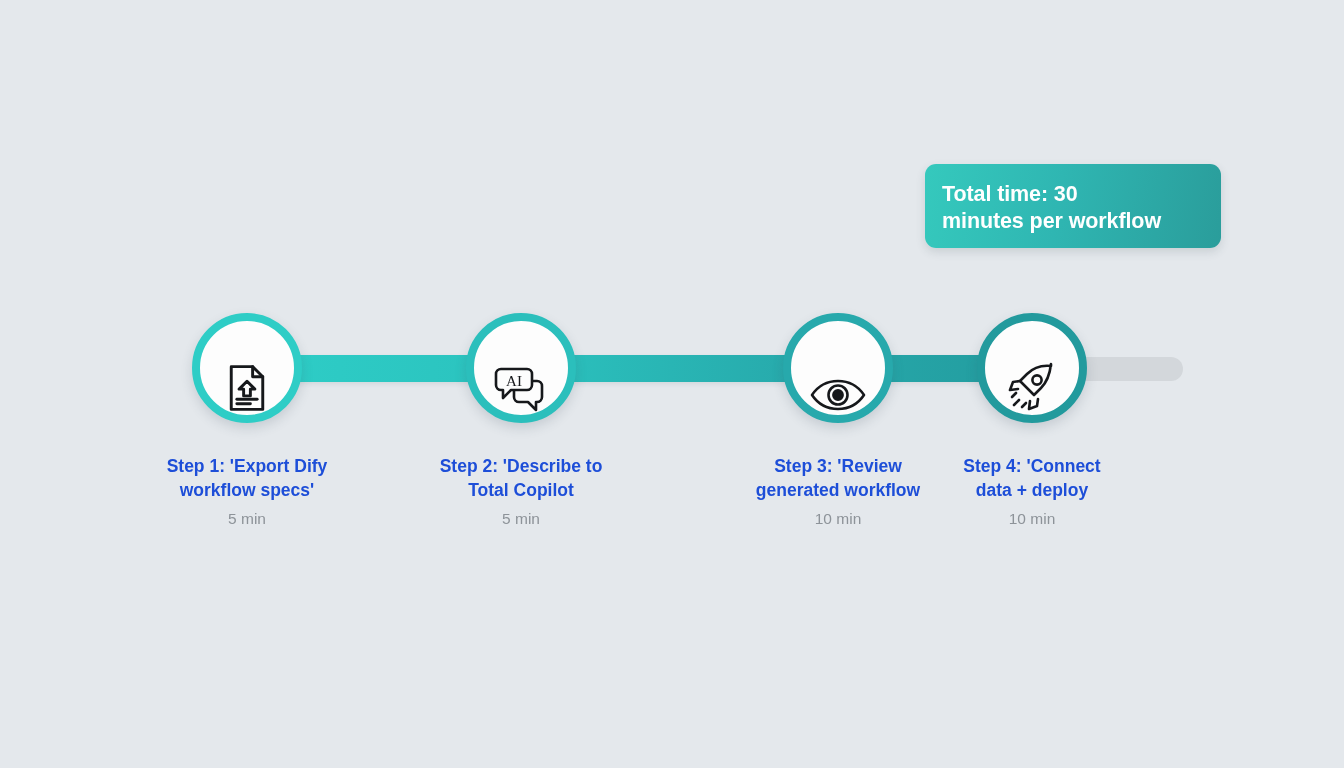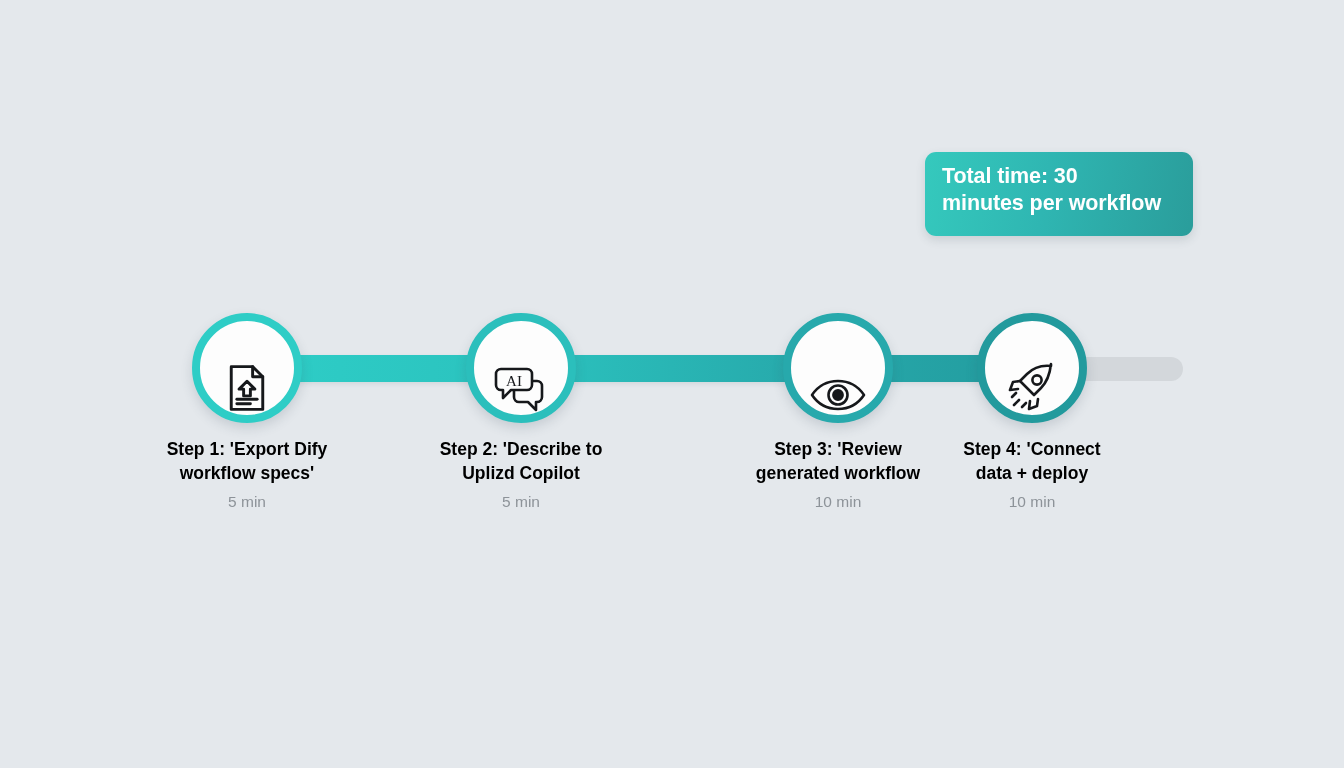--- a/index.html
+++ b/index.html
@@ -12,28 +12,28 @@
     background: #e4e8ec;
     font-family: "Liberation Sans", sans-serif;
     overflow: hidden;
     position: relative;
   }
 
   
   .badge {
     position: absolute;
     left: 925px;
-    top: 152px;
-    width: 268px;
+    top: 164px;
+    width: 296px;
     height: 84px;
     border-radius: 11px;
     background: linear-gradient(100deg, #35c9bd 0%, #2fb6b2 45%, #2a9d9b 100%);
     box-shadow: 0 4px 10px rgba(60, 80, 90, 0.16);
     box-sizing: border-box;
-    padding: 11px 16px 0 17px;
+    padding: 17px 16px 0 17px;
   }
   .badge-text {
     color: #ffffff;
     font-size: 21.5px;
     font-weight: bold;
     line-height: 27px;
     letter-spacing: -0.1px;
     white-space: pre-line;
   }
 
@@ -84,24 +84,24 @@
     display: flex;
     align-items: flex-end;
     justify-content: center;
     box-shadow: 0 5px 12px rgba(60, 80, 95, 0.18);
     position: relative;
     z-index: 3;
   }
   .circle svg { display: block; }
 
   .step-label {
-    margin-top: 14px;
+    margin-top: 31px;
     font-size: 17.5px;
     font-weight: bold;
-    color: #000000;
+    color: #1d4ed8;
     line-height: 24px;
     white-space: pre-line;
   }
   .step-time {
     margin-top: 7px;
     font-size: 15.5px;
     color: #8d9399;
     line-height: 20px;
   }
 </style>
@@ -139,21 +139,21 @@
     <div class="circle" style="border:8px solid #2bbfbc;">
       <span>
         <svg width="56" height="52" viewBox="0 0 56 52" fill="none" stroke="#16181b" stroke-width="2.6" stroke-linecap="round" stroke-linejoin="round">
           <path d="M26 18h18a5 5 0 0 1 5 5v11a5 5 0 0 1-5 5h-1v8l-8-8h-9a5 5 0 0 1-5-5V23a5 5 0 0 1 5-5z"></path>
           <path d="M8 6h26a5 5 0 0 1 5 5v11a5 5 0 0 1-5 5H18l-8 8v-8H8a5 5 0 0 1-5-5V11a5 5 0 0 1 5-5z" fill="#fdfdfd"></path>
           <text x="21" y="23" font-family="Liberation Serif, serif" font-size="15" font-weight="normal" fill="#16181b" stroke="none" text-anchor="middle">AI</text>
         </svg>
       </span>
     </div>
     <div class="step-label">Step 2: 'Describe to
-Uplizd Copilot</div>
+Total Copilot</div>
     <div class="step-time">5 min</div>
   </div>
 
   <div class="step" style="left:838px;">
     <div class="circle" style="border:8px solid #27a9ac;">
       <span>
         <svg width="58" height="40" viewBox="0 0 58 40" fill="none" stroke="#16181b" stroke-width="2.6" stroke-linecap="round" stroke-linejoin="round">
           <path d="M3 20c6-9 14.5-14 26-14s20 5 26 14c-6 9-14.5 14-26 14S9 29 3 20z"></path>
           <circle cx="29" cy="20" r="9.5"></circle>
           <circle cx="29" cy="20" r="4.6" fill="#16181b"></circle>

